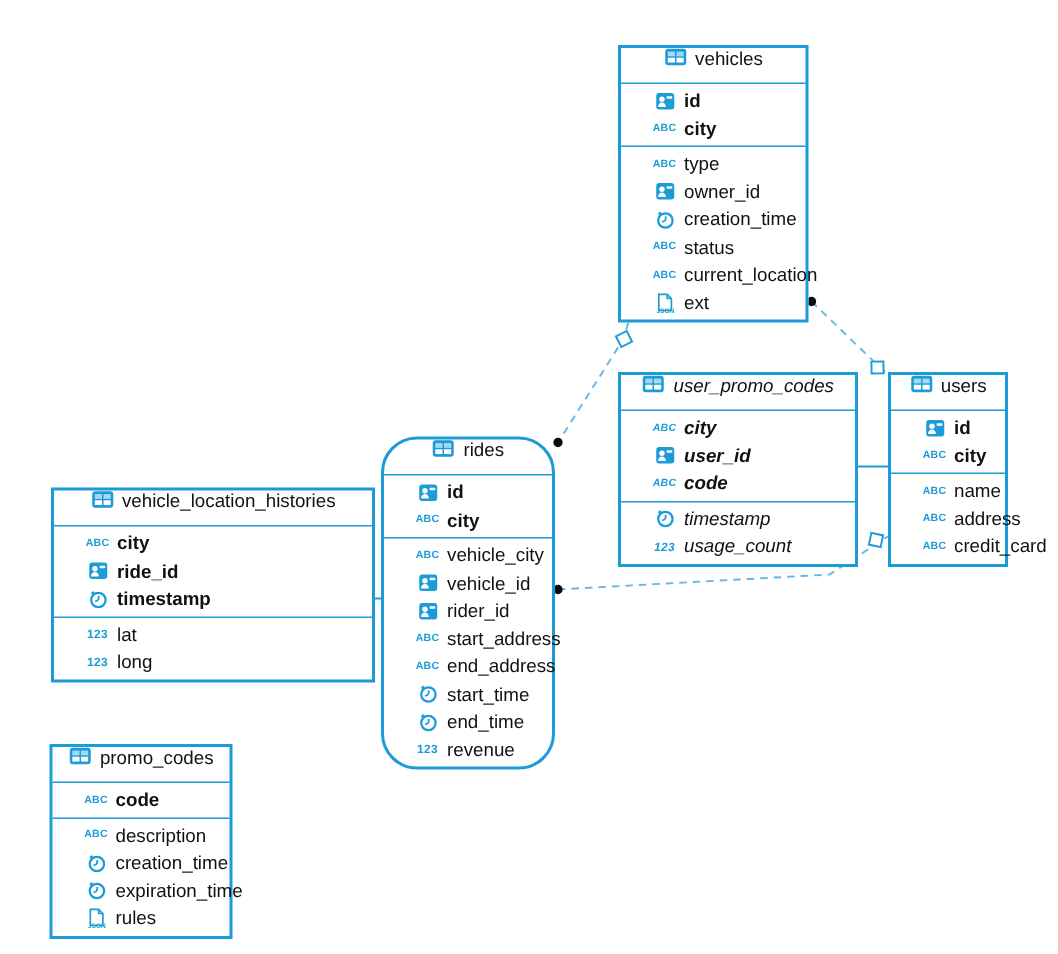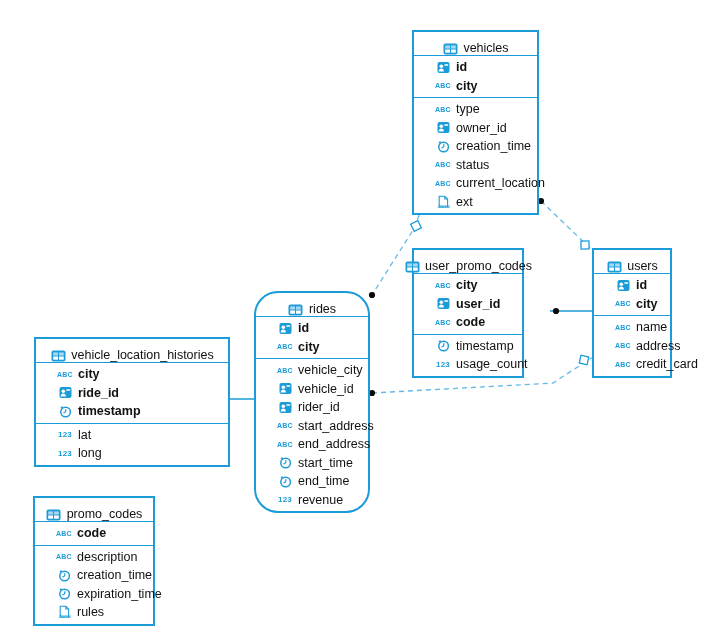--- a/index.html
+++ b/index.html
@@ -6,21 +6,21 @@
     --accent:#1b9bd7;
     --dash:#66b8e6;
     --dot:#0b0b0b;
     --text:#111111;
   }
   html,body{margin:0;padding:0;background:#ffffff;}
   body{width:705px;height:636px;font-family:"Liberation Sans",sans-serif;}
   #canvas{position:relative;width:705px;height:636px;overflow:hidden;background:#ffffff;}
   #rel{position:absolute;left:0;top:0;width:705px;height:636px;}
   .tbl{position:absolute;background:#ffffff;border:2px solid var(--accent);box-sizing:border-box;z-index:2;}
-  .tbl-header{display:flex;align-items:flex-end;justify-content:center;gap:5px;height:23px;
+  .tbl-header{display:flex;align-items:flex-start;justify-content:center;gap:5px;height:23px;
     border-bottom:1px solid var(--accent);font-size:12.5px;color:var(--text);white-space:nowrap;padding:0 3px;}
   .sec{padding:2px 16px;}
   .sec + .sec{border-top:1px solid var(--accent);}
   .sec.keys .row{font-weight:bold;}
   .row{display:flex;align-items:center;gap:5px;height:18.5px;padding:0 5px;font-size:12.5px;
     color:var(--text);white-space:nowrap;}
   .ic{flex:0 0 auto;width:16px;display:flex;align-items:center;justify-content:center;color:var(--accent);}
   .ic-abc{color:var(--accent);font-weight:bold;font-size:7px;letter-spacing:0.2px;}
   .ic-123{color:var(--accent);font-weight:bold;font-size:8px;letter-spacing:0.2px;}
 </style>
@@ -121,21 +121,21 @@
             <svg width="14" height="14" viewBox="0 0 14 14">
               <path d="M3.2 1.2 h5.6 l2.8 2.8 V12 h-8.4 z" fill="#ffffff" stroke="currentColor" stroke-width="1.1"></path>
               <path d="M8.8 1.2 v2.8 h2.8" fill="none" stroke="currentColor" stroke-width="1.1"></path>
               <text x="1.6" y="13.4" font-size="4.4" font-weight="bold" fill="currentColor" font-family="Liberation Sans, sans-serif">JSON</text>
             </svg>
           </span>
           <span class="fname">ext</span>
         </div>
       </div>
     </div>
-    <div class="tbl" style="left: 412px; top: 248px; width: 112px;">
+    <div class="tbl" style="left: 412px; top: 248px; width: 160px; font-style: italic;">
       <div class="tbl-header">
         <span class="ic">
           <svg width="15" height="12" viewBox="0 0 15 12">
             <rect x="0.5" y="0.5" width="14" height="11" rx="2" fill="currentColor"></rect>
             <rect x="2.2" y="2.4" width="4.8" height="3.2" fill="#a6d8f2"></rect>
             <rect x="8" y="2.4" width="4.8" height="3.2" fill="#a6d8f2"></rect>
             <rect x="2.2" y="6.5" width="4.8" height="3.2" fill="#ffffff"></rect>
             <rect x="8" y="6.5" width="4.8" height="3.2" fill="#ffffff"></rect>
           </svg>
         </span>
@@ -335,21 +335,21 @@
           <span class="fname">end_time</span>
         </div>
         <div class="row">
           <span class="ic">
             <span class="ic-123">123</span>
           </span>
           <span class="fname">revenue</span>
         </div>
       </div>
     </div>
-    <div class="tbl" style="left: 34px; top: 337px; width: 196px;">
+    <div class="tbl" style="left: 34px; top: 325px; width: 216px;">
       <div class="tbl-header">
         <span class="ic">
           <svg width="15" height="12" viewBox="0 0 15 12">
             <rect x="0.5" y="0.5" width="14" height="11" rx="2" fill="currentColor"></rect>
             <rect x="2.2" y="2.4" width="4.8" height="3.2" fill="#a6d8f2"></rect>
             <rect x="8" y="2.4" width="4.8" height="3.2" fill="#a6d8f2"></rect>
             <rect x="2.2" y="6.5" width="4.8" height="3.2" fill="#ffffff"></rect>
             <rect x="8" y="6.5" width="4.8" height="3.2" fill="#ffffff"></rect>
           </svg>
         </span>

